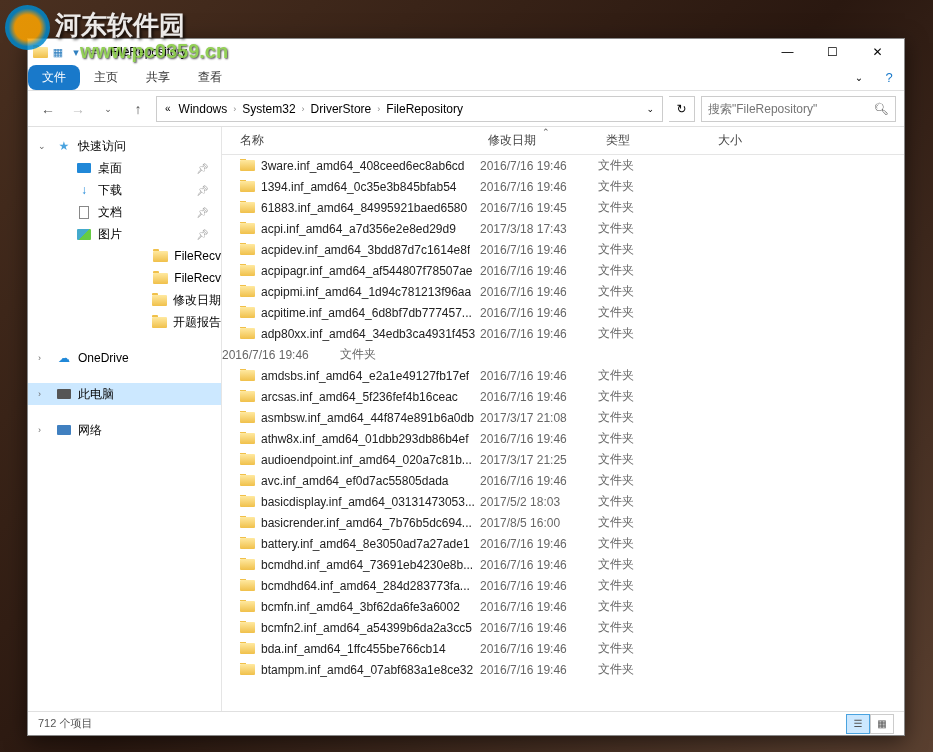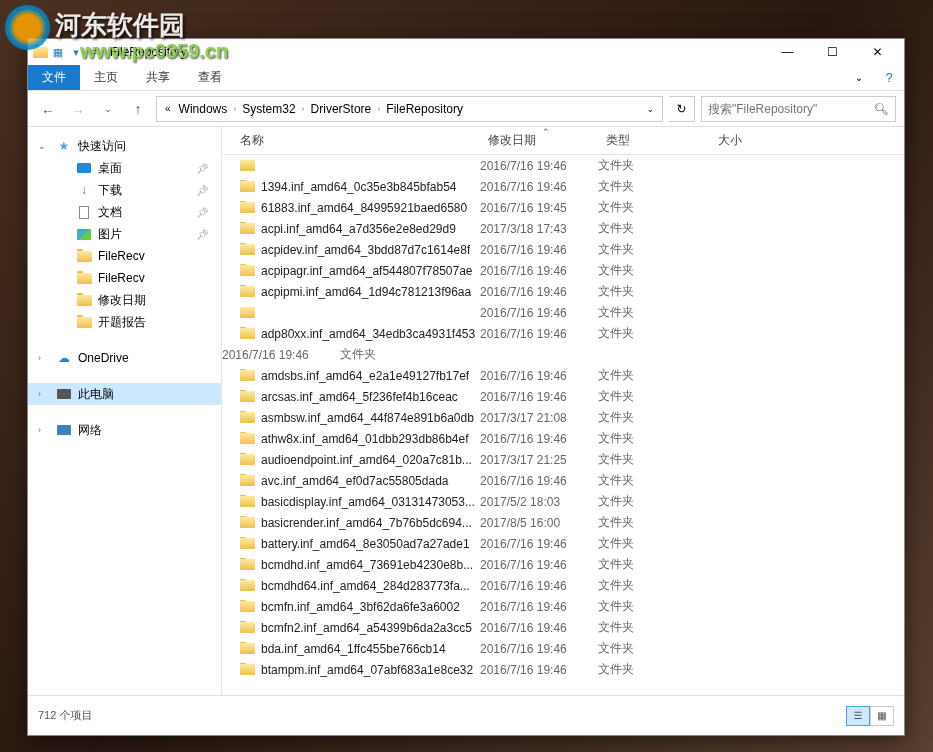--- a/index.html
+++ b/index.html
@@ -11,41 +11,41 @@
 .window { position: absolute; top: 38px; left: 27px; width: 878px; height: 698px; background: #fff; border: 1px solid #888; box-shadow: 0 5px 20px rgba(0,0,0,0.5); display: flex; flex-direction: column; }
 .titlebar { height: 26px; background: #fff; display: flex; align-items: center; padding: 0 4px; }
 .tb-icons { display: flex; gap: 2px; align-items: center; }
 .tb-icon { width: 16px; height: 16px; display: flex; align-items: center; justify-content: center; font-size: 11px; }
 .folder-ico { color: #f0c040; }
 .tb-title { font-size: 12px; color: #000; margin-left: 8px; flex: 1; }
 .tb-controls { display: flex; }
 .tb-btn { width: 45px; height: 26px; display: flex; align-items: center; justify-content: center; font-size: 12px; cursor: pointer; }
 .ribbon { height: 26px; background: #fff; display: flex; align-items: stretch; border-bottom: 1px solid #e0e0e0; }
 .ribbon-tab { padding: 0 14px; font-size: 12px; display: flex; align-items: center; cursor: pointer; color: #333; }
-.ribbon-tab.file { background: #1979ca; color: #fff; }
+.ribbon-tab.file { background: #1979ca; color: #fff; border-radius: 8px; }
 .ribbon-expand { margin-left: auto; width: 30px; display: flex; align-items: center; justify-content: center; font-size: 10px; cursor: pointer; }
 .help-btn { width: 30px; display: flex; align-items: center; justify-content: center; font-size: 13px; color: #1979ca; cursor: pointer; }
 .addressbar { height: 36px; background: #fff; display: flex; align-items: center; padding: 4px 8px; gap: 6px; border-bottom: 1px solid #e0e0e0; }
 .nav-btn { width: 24px; height: 24px; display: flex; align-items: center; justify-content: center; font-size: 14px; color: #555; cursor: pointer; border-radius: 2px; }
 .nav-btn.disabled { color: #bbb; }
 .breadcrumb { flex: 1; height: 26px; border: 1px solid #ccc; background: #fff; display: flex; align-items: center; padding: 0 4px; font-size: 12px; }
 .bc-item { padding: 0 4px; cursor: pointer; display: flex; align-items: center; height: 100%; }
 .bc-sep { padding: 0 2px; color: #888; font-size: 9px; }
 .bc-end { margin-left: auto; display: flex; }
 .refresh-btn { width: 26px; height: 26px; border: 1px solid #ccc; border-left: none; display: flex; align-items: center; justify-content: center; font-size: 12px; cursor: pointer; }
 .searchbox { width: 195px; height: 26px; border: 1px solid #ccc; display: flex; align-items: center; padding: 0 6px; }
 .search-input { flex: 1; border: none; outline: none; font-size: 12px; color: #888; }
 .search-ico { font-size: 12px; color: #555; cursor: pointer; }
 .content { flex: 1; display: flex; overflow: hidden; }
 .sidebar { width: 194px; background: #fff; padding: 8px 0; overflow-y: auto; border-right: 1px solid #e5e5e5; }
 .sb-group { margin-bottom: 14px; }
 .sb-item { height: 22px; display: flex; align-items: center; padding-left: 20px; font-size: 12px; cursor: pointer; gap: 6px; position: relative; }
 .sb-item.active { background: #cce8ff; }
 .sb-item.header { font-weight: normal; padding-left: 28px; }
-.sb-sub { padding-left: 48px; }
+.sb-sub { padding-left: 48px; justify-content: flex-end; }
 .sb-expand { position: absolute; left: 10px; font-size: 9px; color: #666; }
 .sb-icon { width: 16px; height: 14px; display: inline-flex; align-items: center; justify-content: center; font-size: 12px; }
 .sb-pin { margin-left: auto; margin-right: 12px; color: #888; font-size: 10px; }
 .star { color: #4aa3df; }
 .folder-y { background: linear-gradient(#ffe9a0, #f0c04a); border-radius: 1px; width: 15px; height: 11px; display: inline-block; position: relative; }
 .folder-y:before { content: ""; position: absolute; top: -2px; left: 0; width: 6px; height: 2px; background: #f0c04a; border-radius: 1px 1px 0 0; }
 .desktop-i { background: #2088d8; width: 14px; height: 10px; border-radius: 1px; }
 .dl-i { color: #2088d8; font-weight: bold; }
 .doc-i { background: #fff; border: 1px solid #888; width: 10px; height: 13px; }
 .pic-i { background: linear-gradient(135deg, #4ac 50%, #6c4 50%); width: 14px; height: 11px; border-radius: 1px; }
@@ -61,21 +61,21 @@
 .col-size { flex: 1; }
 .sort-ind { position: absolute; left: 320px; top: 0; font-size: 9px; color: #555; }
 .rows { flex: 1; overflow-y: auto; }
 .row { height: 21px; display: flex; align-items: center; font-size: 12px; color: #222; cursor: pointer; }
 .cell-name { width: 258px; padding-left: 18px; display: flex; align-items: center; gap: 6px; overflow: hidden; white-space: nowrap; text-overflow: ellipsis; }
 .cell-date { width: 118px; color: #666; }
 .cell-type { width: 112px; color: #666; }
 .folder-small { width: 15px; height: 11px; background: linear-gradient(#ffe9a0, #f0c04a); border-radius: 1px; flex-shrink: 0; position: relative; }
 .folder-small:before { content: ""; position: absolute; top: -2px; left: 0; width: 6px; height: 2px; background: #f0c04a; border-radius: 1px 1px 0 0; }
 .fname { overflow: hidden; text-overflow: ellipsis; white-space: nowrap; }
-.statusbar { height: 40px; border-top: 1px solid #e0e0e0; background: #fff; display: flex; align-items: center; padding: 0 10px; font-size: 11px; color: #555; }
+.statusbar { height: 24px; border-top: 1px solid #e0e0e0; background: #fff; display: flex; align-items: center; padding: 0 10px; font-size: 11px; color: #555; }
 .status-text { flex: 1; }
 .view-btns { display: flex; gap: 0; }
 .view-btn { width: 24px; height: 20px; border: 1px solid #ccc; display: flex; align-items: center; justify-content: center; font-size: 10px; cursor: pointer; }
 .view-btn.active { background: #cce8ff; border-color: #4aa3df; }
 </style>
 </head>
 <body>
 
 <div class="watermark">
   <div class="wm-logo"></div>
@@ -230,20 +230,21 @@
         <span class="sort-ind">⌃</span>
         <div class="col col-name">名称</div>
         <div class="col col-date">修改日期</div>
         <div class="col col-type">类型</div>
         <div class="col col-size">大小</div>
       </div>
       <div class="rows" id="rows">
           <div class="row">
             <div class="cell-name">
               <span class="folder-small"></span>
+              <span class="fname">3ware.inf_amd64_408ceed6ec8ab6cd</span>
             </div>
             <div class="cell-date">2016/7/16 19:46</div>
             <div class="cell-type">文件夹</div>
           </div>
           <div class="row">
             <div class="cell-name">
               <span class="folder-small"></span>
               <span class="fname">1394.inf_amd64_0c35e3b845bfab54</span>
             </div>
             <div class="cell-date">2016/7/16 19:46</div>
@@ -285,20 +286,21 @@
             <div class="cell-name">
               <span class="folder-small"></span>
               <span class="fname">acpipmi.inf_amd64_1d94c781213f96aa</span>
             </div>
             <div class="cell-date">2016/7/16 19:46</div>
             <div class="cell-type">文件夹</div>
           </div>
           <div class="row">
             <div class="cell-name">
               <span class="folder-small"></span>
+              <span class="fname">acpitime.inf_amd64_6d8bf7db777457...</span>
             </div>
             <div class="cell-date">2016/7/16 19:46</div>
             <div class="cell-type">文件夹</div>
           </div>
           <div class="row">
             <div class="cell-name">
               <span class="folder-small"></span>
               <span class="fname">adp80xx.inf_amd64_34edb3ca4931f453</span>
             </div>
             <div class="cell-date">2016/7/16 19:46</div>

